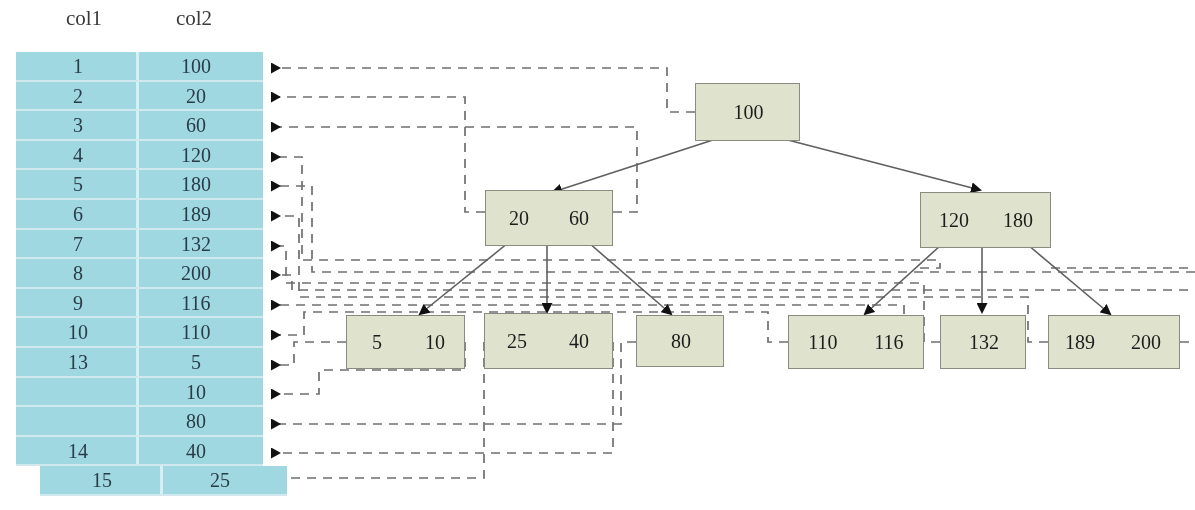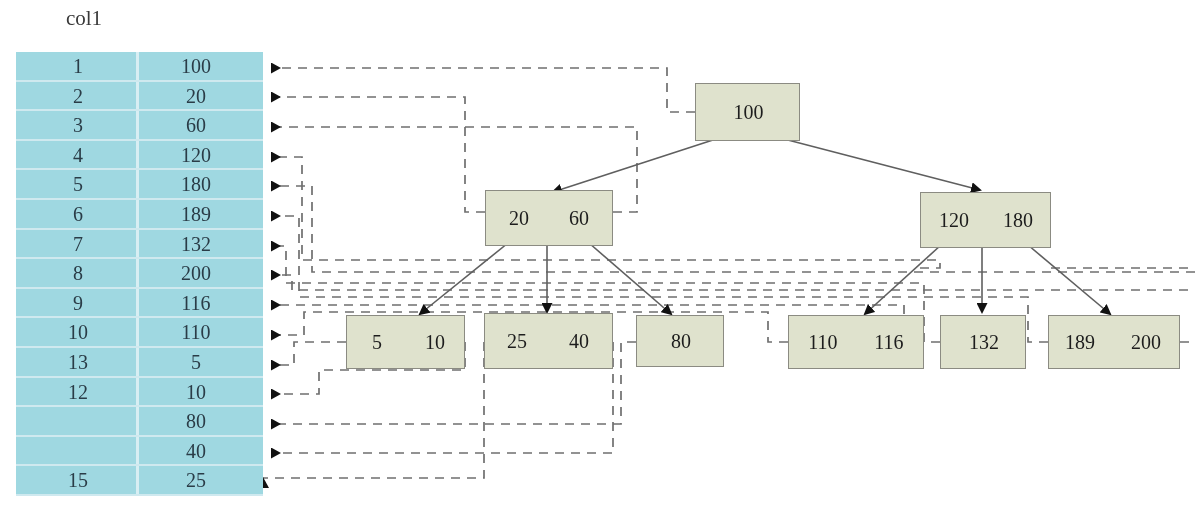--- a/index.html
+++ b/index.html
@@ -91,20 +91,21 @@
     <path class="solidline" marker-end="url(#ahS)" d="M573,243 L655,314"></path>
 
     <path class="solidline" marker-end="url(#ahS)" d="M925,245 L849,314"></path>
     <path class="solidline" marker-end="url(#ahS)" d="M966,245 L966,312"></path>
     <path class="solidline" marker-end="url(#ahS)" d="M1012,245 L1094,314"></path>
   </svg>
 
   <div id="table-wrap">
     <div class="thead">
       <div class="th c1">col1</div>
+      <div class="th c2">col2</div>
     </div>
     <div id="rows-host">
         <div class="trow" style="top: 0px;">
           <span class="cell c1">1</span>
           <span class="cell c2">100</span>
           <span class="vdiv"></span>
           <span class="hdiv"></span>
         </div>
         <div class="trow" style="top: 29.6px;">
           <span class="cell c1">2</span>
@@ -160,36 +161,36 @@
           <span class="vdiv"></span>
           <span class="hdiv"></span>
         </div>
         <div class="trow" style="top: 296px;">
           <span class="cell c1">13</span>
           <span class="cell c2">5</span>
           <span class="vdiv"></span>
           <span class="hdiv"></span>
         </div>
         <div class="trow" style="top: 325.6px;">
-          <span class="cell c1">12</span>
           <span class="cell c2">10</span>
           <span class="vdiv"></span>
           <span class="hdiv"></span>
         </div>
         <div class="trow" style="top: 355.2px;">
           <span class="cell c2">80</span>
           <span class="vdiv"></span>
           <span class="hdiv"></span>
         </div>
         <div class="trow" style="top: 384.8px;">
+          <span class="cell c1">14</span>
           <span class="cell c2">40</span>
           <span class="vdiv"></span>
           <span class="hdiv"></span>
         </div>
-        <div class="trow" style="top: 414.4px;">
+        <div class="trow" style="top: 414.4px; margin-left: 24px;">
           <span class="cell c1">15</span>
           <span class="cell c2">25</span>
           <span class="vdiv"></span>
           <span class="hdiv"></span>
         </div>
       </div>
   </div>
 
   <div class="node" style="left:679px;top:83px;width:105px;height:58px;">
     <span class="k" style="left:0;width:105px;">100</span>

